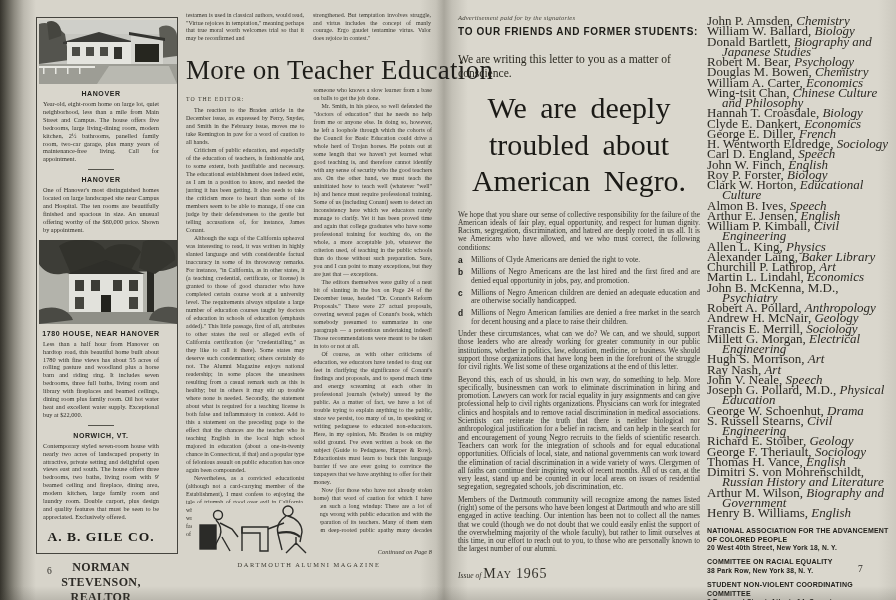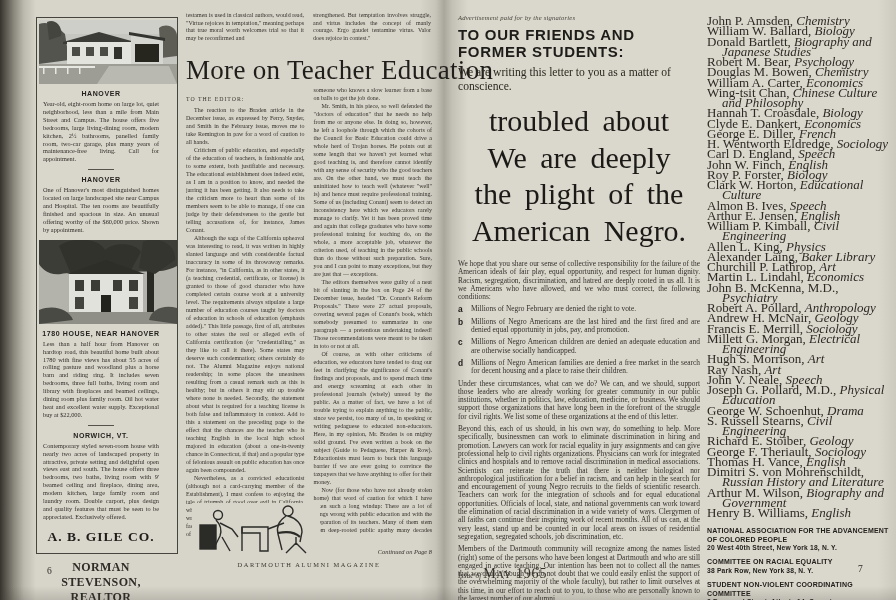--- a/index.html
+++ b/index.html
@@ -68,23 +68,23 @@
   .pageno-right{position:absolute;left:858px;top:564px;font-size:9.5px;}
   .issue-line{position:absolute;left:458px;top:566px;font-size:7.6px;color:#33312a;}
   .issue-line .prefix{font-style:italic;}
   .issue-line .date{letter-spacing:.8px;font-variant:small-caps;font-size:14px;}
 
   
   .rp-main{position:absolute;left:458px;top:14px;width:242px;}
   .ad-note{font-style:italic;font-size:6.6px;color:#45433b;letter-spacing:.2px;}
   .rp-salutation{
     font-family:"Liberation Sans","DejaVu Sans",sans-serif;font-weight:bold;
-    font-size:15px;letter-spacing:.7px;margin-top:5px;color:#1d1c18;
-  }
-  .rp-intro{font-size:11.6px;line-height:14px;margin-top:6px;width:232px;color:#2a281f;}
+    font-size:10px;letter-spacing:.7px;margin-top:5px;color:#1d1c18;
+  }
+  .rp-intro{font-size:11.6px;line-height:14px;margin-top:16px;width:232px;color:#2a281f;}
   .headline{margin-top:9px;text-align:center;font-size:30px;line-height:36.5px;
     word-spacing:6px;color:#1b1a16;}
   .rp-body{margin-top:11px;font-size:7.4px;line-height:8.3px;text-align:justify;color:#33312a;}
   .rp-body p{margin:0 0 4px 0;}
   .cond{display:flex;margin:0 0 4px 0;}
   .cond .ltr{
     font-family:"Liberation Sans","DejaVu Sans",sans-serif;font-weight:bold;
     font-size:8.4px;width:13px;flex:none;line-height:8.3px;color:#1d1c18;
   }
   .cond .txt{flex:1;text-align:justify;}
@@ -218,33 +218,32 @@
 
   <div class="pageno-left">6</div>
   <div class="mag-footer">DARTMOUTH ALUMNI MAGAZINE</div>
 
   <div class="rp-main">
     <div class="ad-note">Advertisement paid for by the signatories</div>
     <div class="rp-salutation">TO OUR FRIENDS AND FORMER STUDENTS:</div>
     <div class="rp-intro">We are writing this letter to you as a matter of conscience.</div>
 
     <div class="headline">
+      <div>We are deeply</div>
       <div>troubled about</div>
-      <div>We are deeply</div>
-      <div>the plight of the</div>
       <div>American Negro.</div>
     </div>
 
     <div class="rp-body">
       <p>We hope that you share our sense of collective responsibility for the failure of the American ideals of fair play, equal opportunity, and respect for human dignity. Racism, segregation, discrimination, and hatred are deeply rooted in us all. It is we Americans who have allowed, and we who must correct, the following conditions:</p>
       <div>
 
           <div class="cond">
             <span class="ltr">a</span>
-            <span class="txt">Millions of Negro February are denied the right to vote.</span>
+            <span class="txt">Millions of Clyde Americans are denied the right to vote.</span>
           </div>
 
           <div class="cond">
             <span class="ltr">b</span>
             <span class="txt">Millions of Negro Americans are the last hired and the first fired and are denied equal opportunity in jobs, pay, and promotion.</span>
           </div>
 
           <div class="cond">
             <span class="ltr">c</span>
             <span class="txt">Millions of Negro American children are denied an adequate education and are otherwise socially handicapped.</span>

